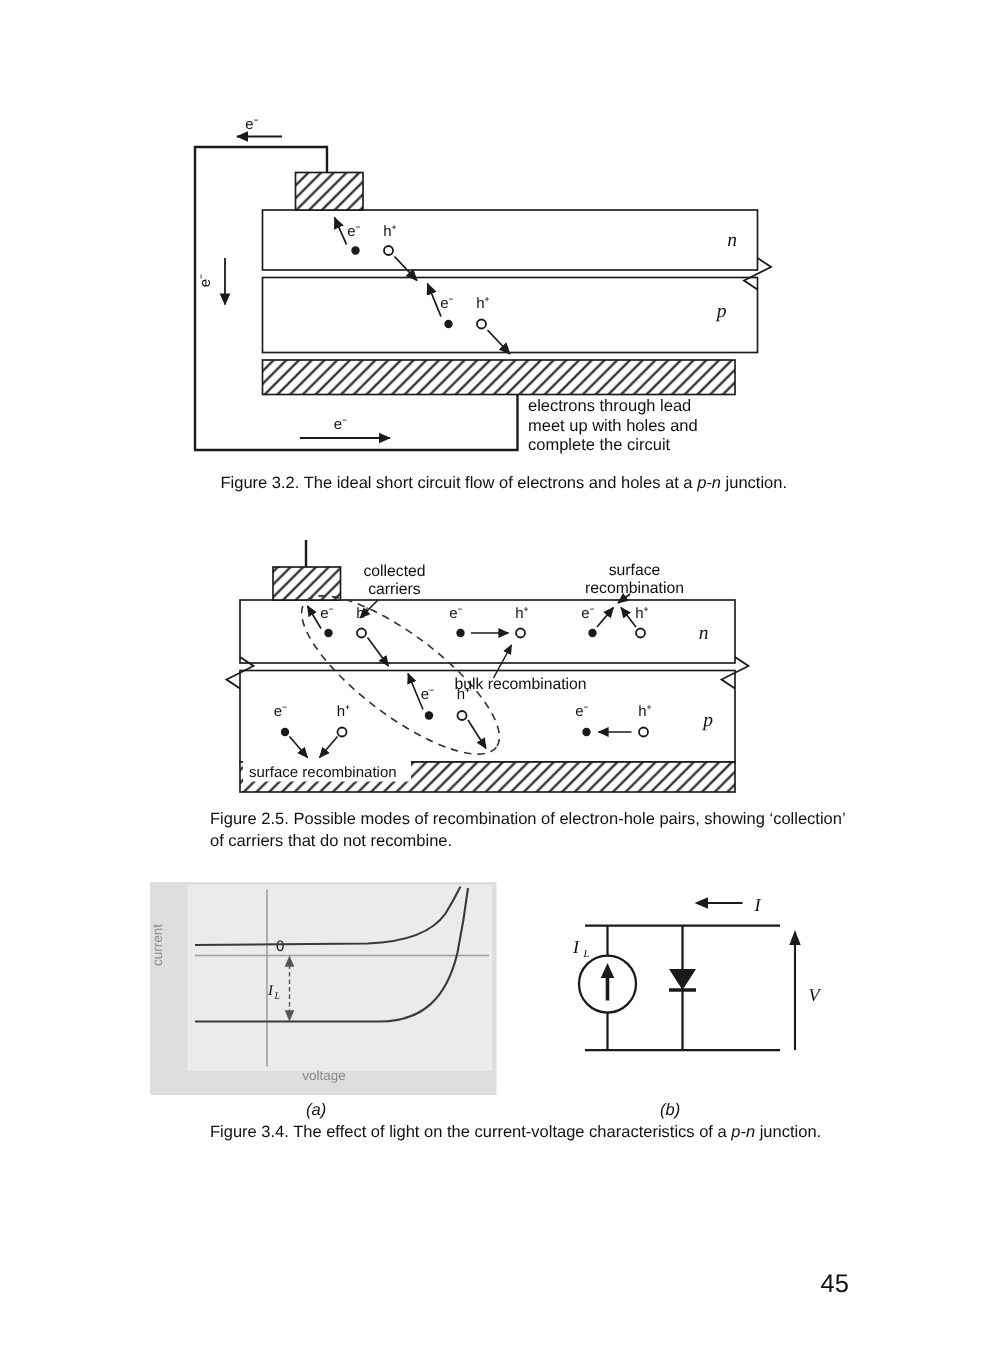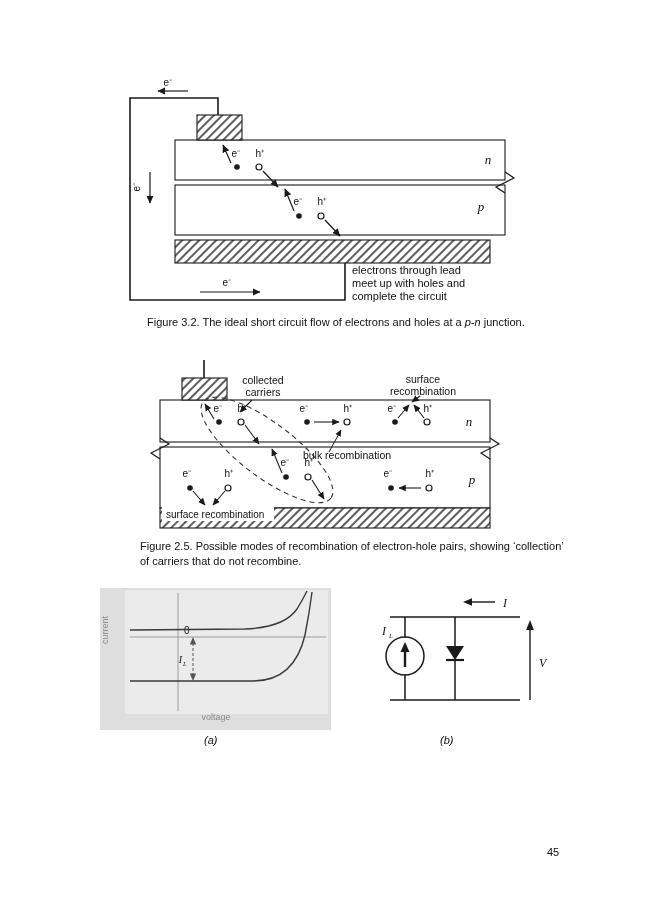--- a/index.html
+++ b/index.html
@@ -2,21 +2,21 @@
 <html><head>
 <meta charset="utf-8">
 <style>
   * { margin:0; padding:0; box-sizing:border-box; }
   html,body { background:#ffffff; }
   body { font-family:"Liberation Sans", sans-serif; color:#111; }
   .page { position:relative; width:660px; height:900px; background:#fff; overflow:hidden; }
   .abs { position:absolute; }
   .caption { font-size:11px; line-height:1.32; color:#111; }
   .sublabel { font-size:11px; font-style:italic; color:#111; }
-  .pagenum { font-size:11px; color:#111;text-align:center; }
+  .pagenum { font-size:17px; color:#111;text-align:center; }
   svg text { fill:#111; }
   .lbl  { font-family:"Liberation Sans",sans-serif; font-size:10px; }
   .lbl2 { font-family:"Liberation Sans",sans-serif; font-size:10.5px; }
   .ann  { font-family:"Liberation Sans",sans-serif; font-size:11px; }
   .sym  { font-family:"Liberation Serif",serif; font-style:italic; font-size:13px; }
   .sym2 { font-family:"Liberation Serif",serif; font-style:italic; font-size:12px; }
   .sub  { font-family:"Liberation Serif",serif; font-style:italic; font-size:7px; }
   .gray { fill:#8a8a8a; }
 </style>
 </head>
@@ -250,18 +250,21 @@
     </g>
   </svg>
 
   <div class="abs sublabel" style="left:204px;top:734px">
     <span>(a)</span>
   </div>
   <div class="abs sublabel" style="left:440px;top:734px">
     <span>(b)</span>
   </div>
 
+  <div class="abs caption" style="left:140px;top:748px;width:432px">
+    <span>Figure 3.4. The effect of light on the current-voltage characteristics of a </span><i>p-n</i><span> junction.</span>
+  </div>
 
   <div class="abs pagenum" style="left:547px;top:846px">
     <span>45</span>
   </div>
 
 </div>
 
 </body></html>

